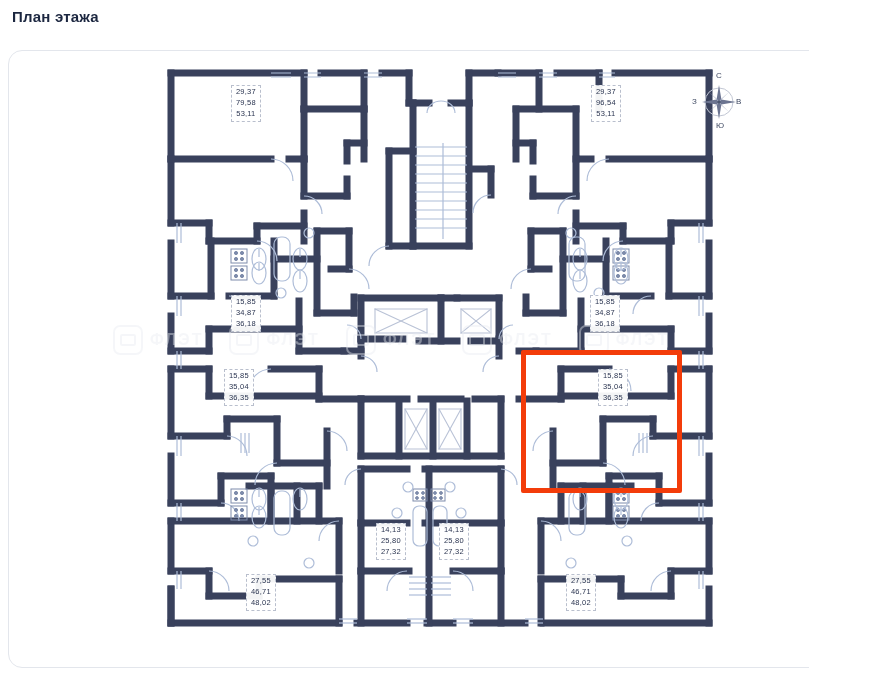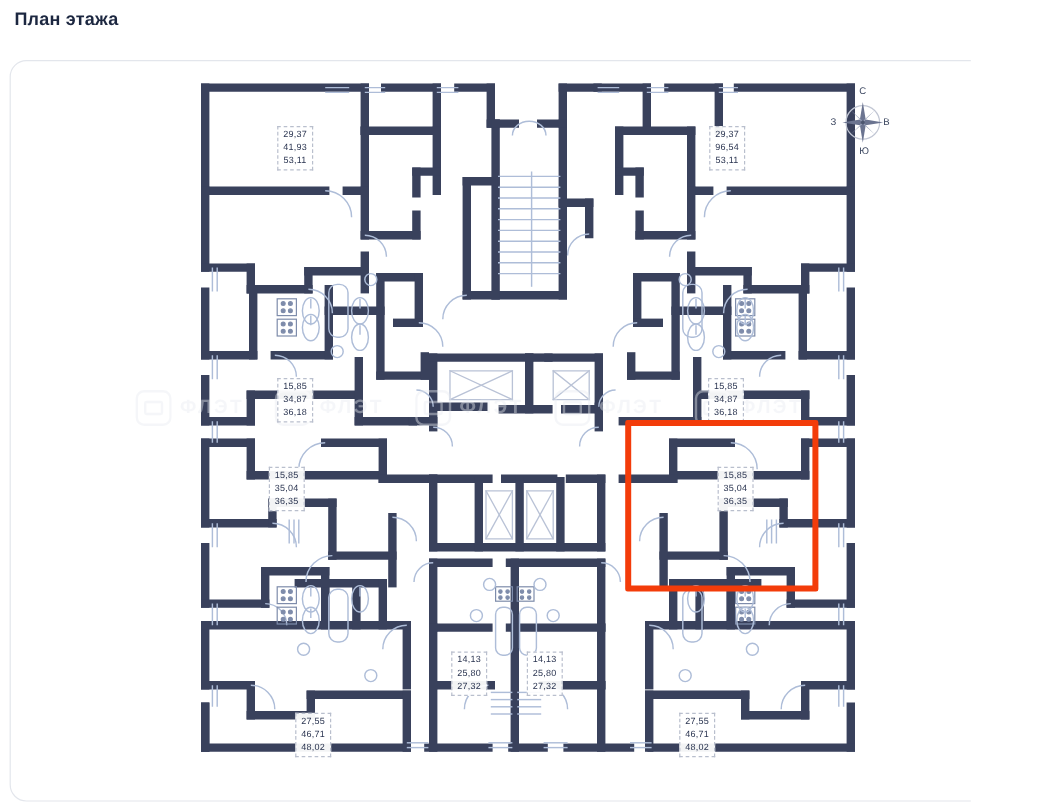--- a/index.html
+++ b/index.html
@@ -159,21 +159,20 @@
     padding: 1px 4px 2px 4px;
     display: flex;
     flex-direction: column;
     align-items: center;
     gap: 1px;
     font-size: 7.5px;
     line-height: 1.32;
     color: #2a3450;
     letter-spacing: 0.2px;
     white-space: nowrap;
-    margin-top: 20px;
   }
 </style>
 </head>
 <body>
 
 <div id="root">
 
   <div id="page-title">План этажа</div>
 
   <div id="plan-card">
@@ -694,21 +693,21 @@
         <div class="wm-unit">
           <span class="wm-badge">
               <i></i>
             </span>
           <span class="wm-text">ФЛЭТ</span>
         </div>
       </div>
 
       <div class="area-label" id="lbl-0" style="left: 222px; top: 34px;">
         <span>29,37</span>
-        <span>41,93</span>
+        <span>79,58</span>
         <span>53,11</span>
       </div>
       <div class="area-label" id="lbl-1" style="left: 582px; top: 34px;">
         <span>29,37</span>
         <span>96,54</span>
         <span>53,11</span>
       </div>
       <div class="area-label" id="lbl-2" style="left: 222px; top: 244px;">
         <span>15,85</span>
         <span>34,87</span>

